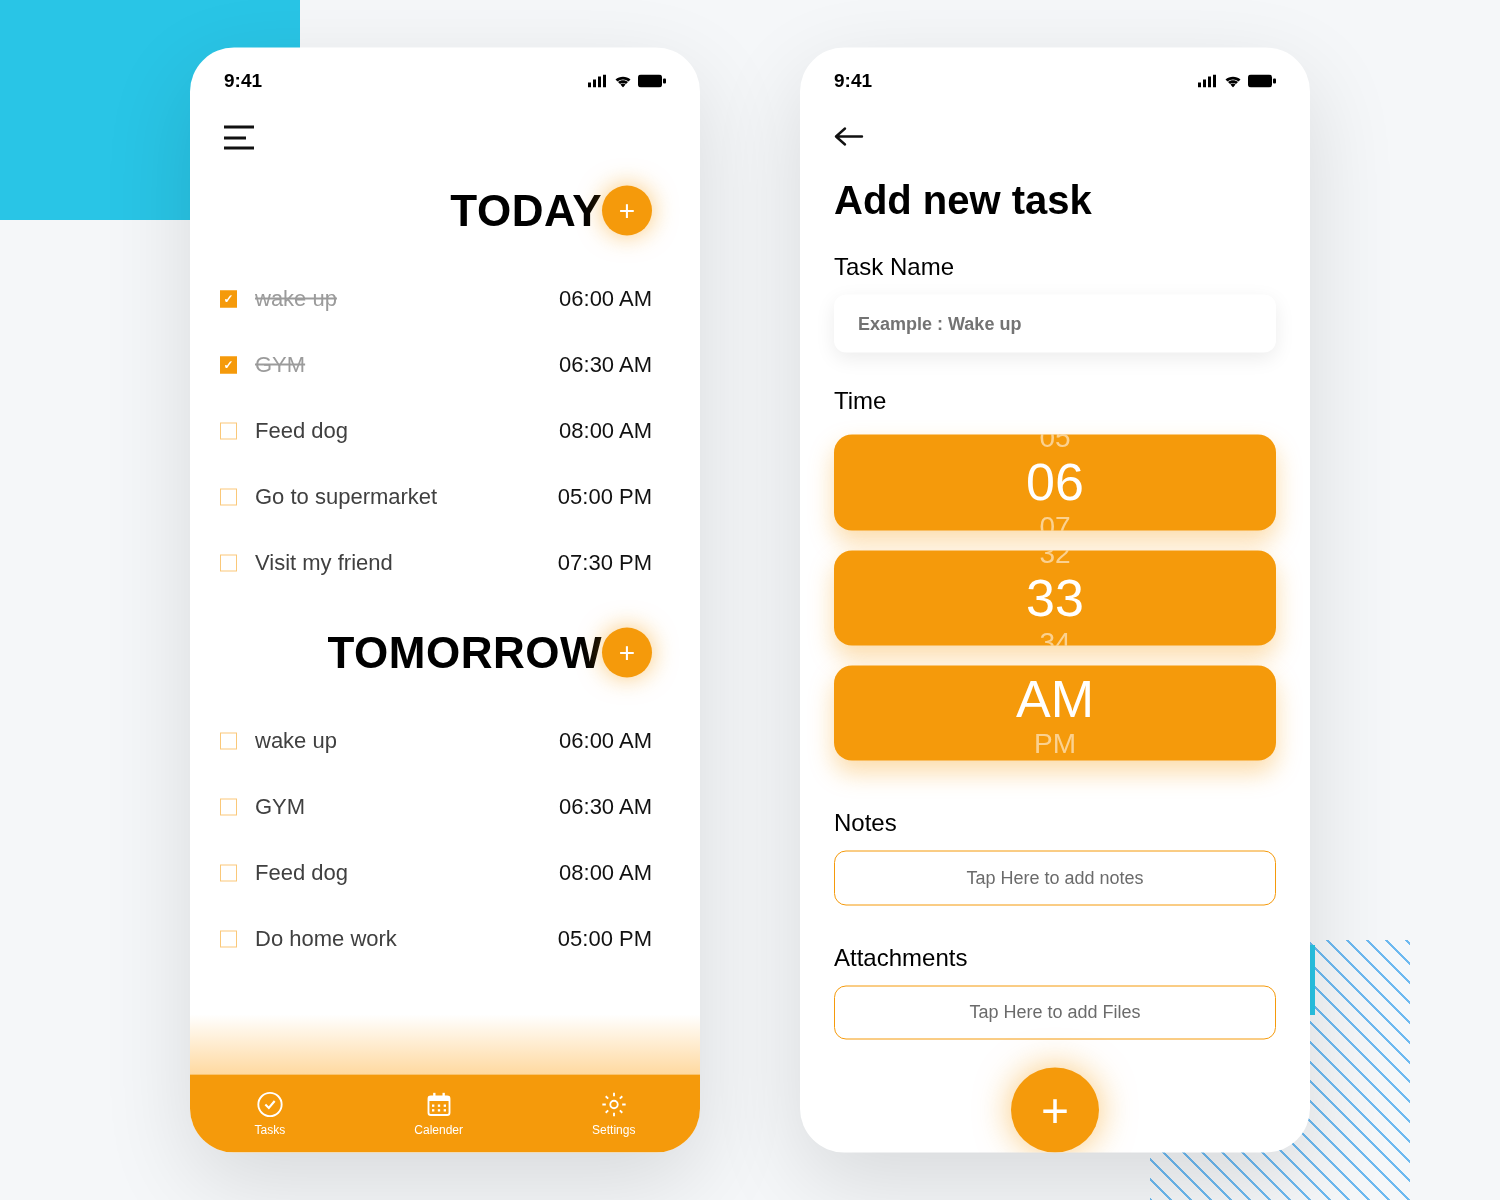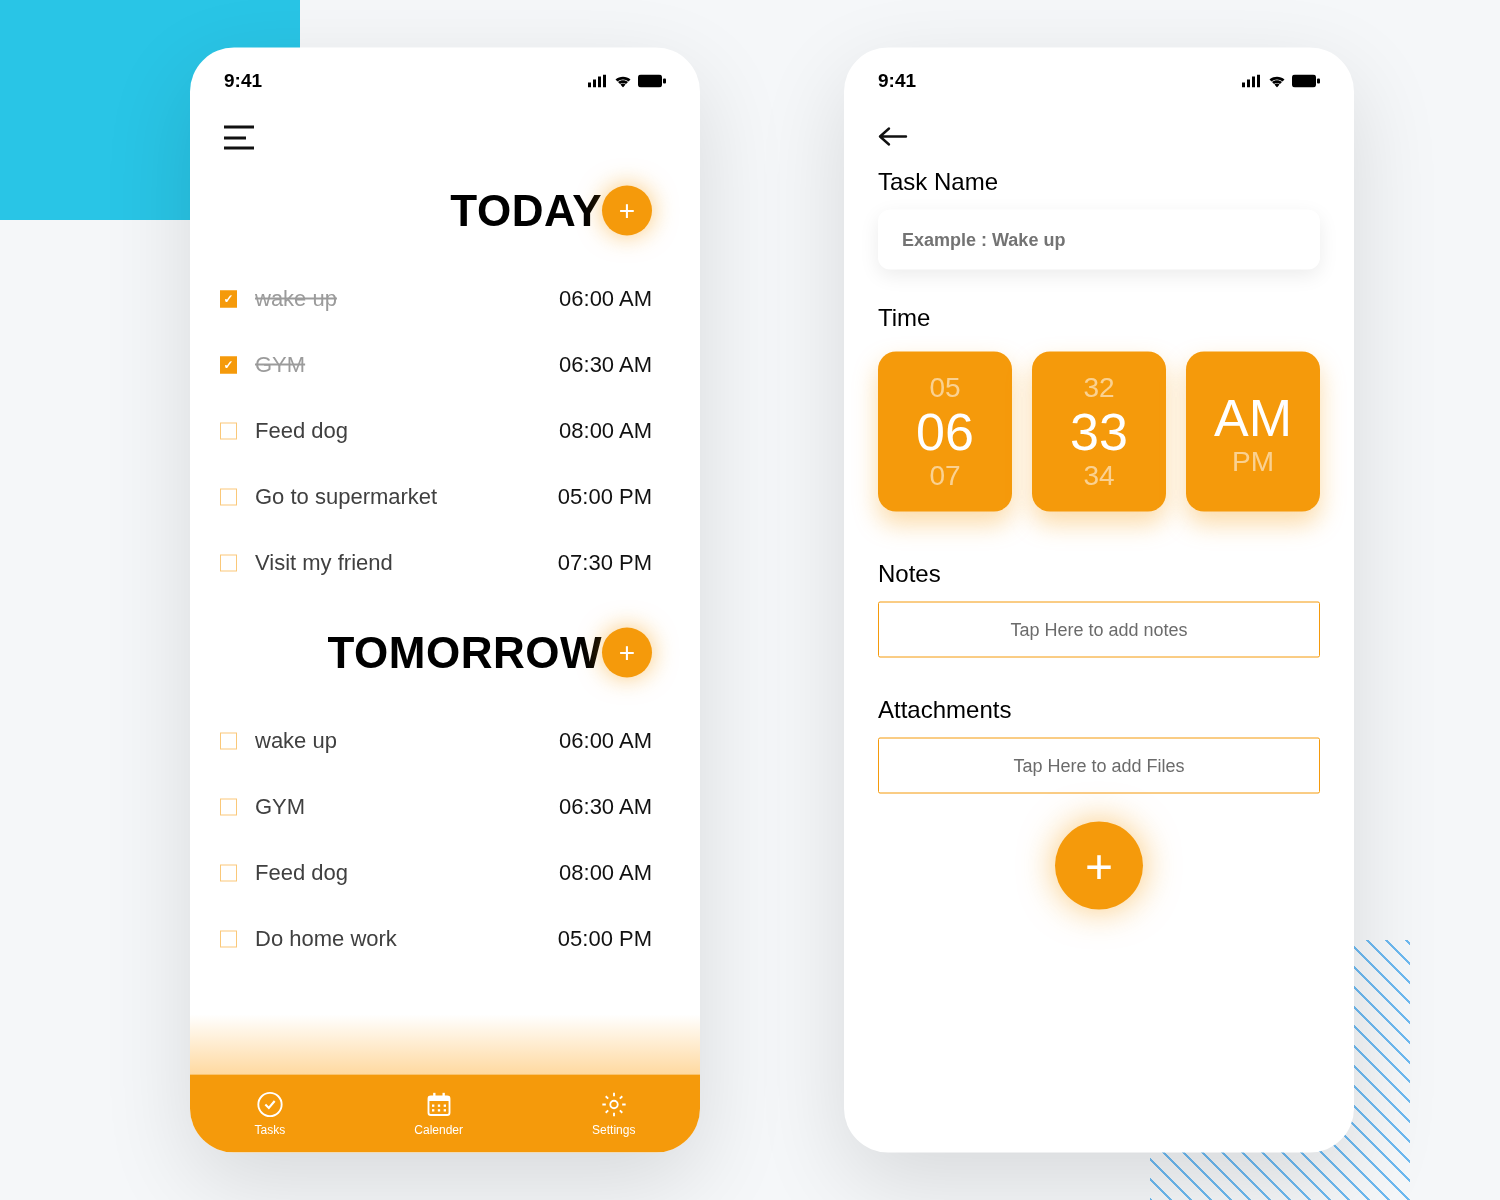--- a/index.html
+++ b/index.html
@@ -39,21 +39,20 @@
 .phone {
   width: 510px;
   height: 1105px;
   background: #fff;
   border-radius: 44px;
   box-shadow: 0 30px 90px rgba(0,0,0,0.12);
   position: relative;
   overflow: hidden;
   display: flex;
   flex-direction: column;
-  margin-left: 44px;
 }
 .statusbar {
   display: flex;
   justify-content: space-between;
   align-items: center;
   padding: 22px 34px 10px;
   font-size: 19px;
   font-weight: 600;
 }
 .status-icons { display: flex; align-items: center; gap: 6px; }
@@ -144,41 +143,42 @@
   padding: 0 24px;
   color: #737373;
   font-size: 18px;
   font-weight: bold;
 }
 .time-row {
   display: flex;
   gap: 20px;
   padding: 0 34px;
   margin-top: 6px;
+  flex-direction: column;
 }
 .time-box {
   flex: 1;
   height: 160px;
   background: #f59a0b;
   border-radius: 18px;
   box-shadow: 0 12px 24px rgba(245,154,11,0.35);
   color: #fff;
   display: flex;
   flex-direction: column;
   justify-content: center;
   align-items: center;
   overflow: hidden;
   cursor: pointer;
 }
 .time-box .faded { opacity: 0.55; font-size: 28px; line-height: 1; margin: -6px 0; }
 .time-box .main { font-size: 52px; font-weight: 400; line-height: 1.4; }
 .notes-area, .attach-area {
   margin: 0 34px;
   border: 1px solid #f59a0b;
-  border-radius: 2px;
+  border-radius: 12px;
   height: 56px;
   display: flex;
   align-items: center;
   justify-content: center;
   color: #6b6b6b;
   font-size: 18px;
   cursor: pointer;
 }
 .big-add {
   width: 88px; height: 88px;
@@ -363,20 +363,21 @@
           </svg>
       </div>
     </div>
 
     <div class="header-row">
       <svg class="back-icon" width="30" height="22" viewBox="0 0 30 22">
           <path d="M2 11 H28 M2 11 L11 3 M2 11 L11 19" fill="none" stroke="#111" stroke-width="2.4" stroke-linecap="round"></path>
         </svg>
     </div>
 
+    <div class="page-title">Add new task</div>
 
     <div class="label">Task Name</div>
     <div class="input-box">
       <span>Example : Wake up</span>
     </div>
 
     <div class="label" style="margin-top:26px">Time</div>
     <div class="time-row">
       <div class="time-box">
         <div class="faded">05</div>

